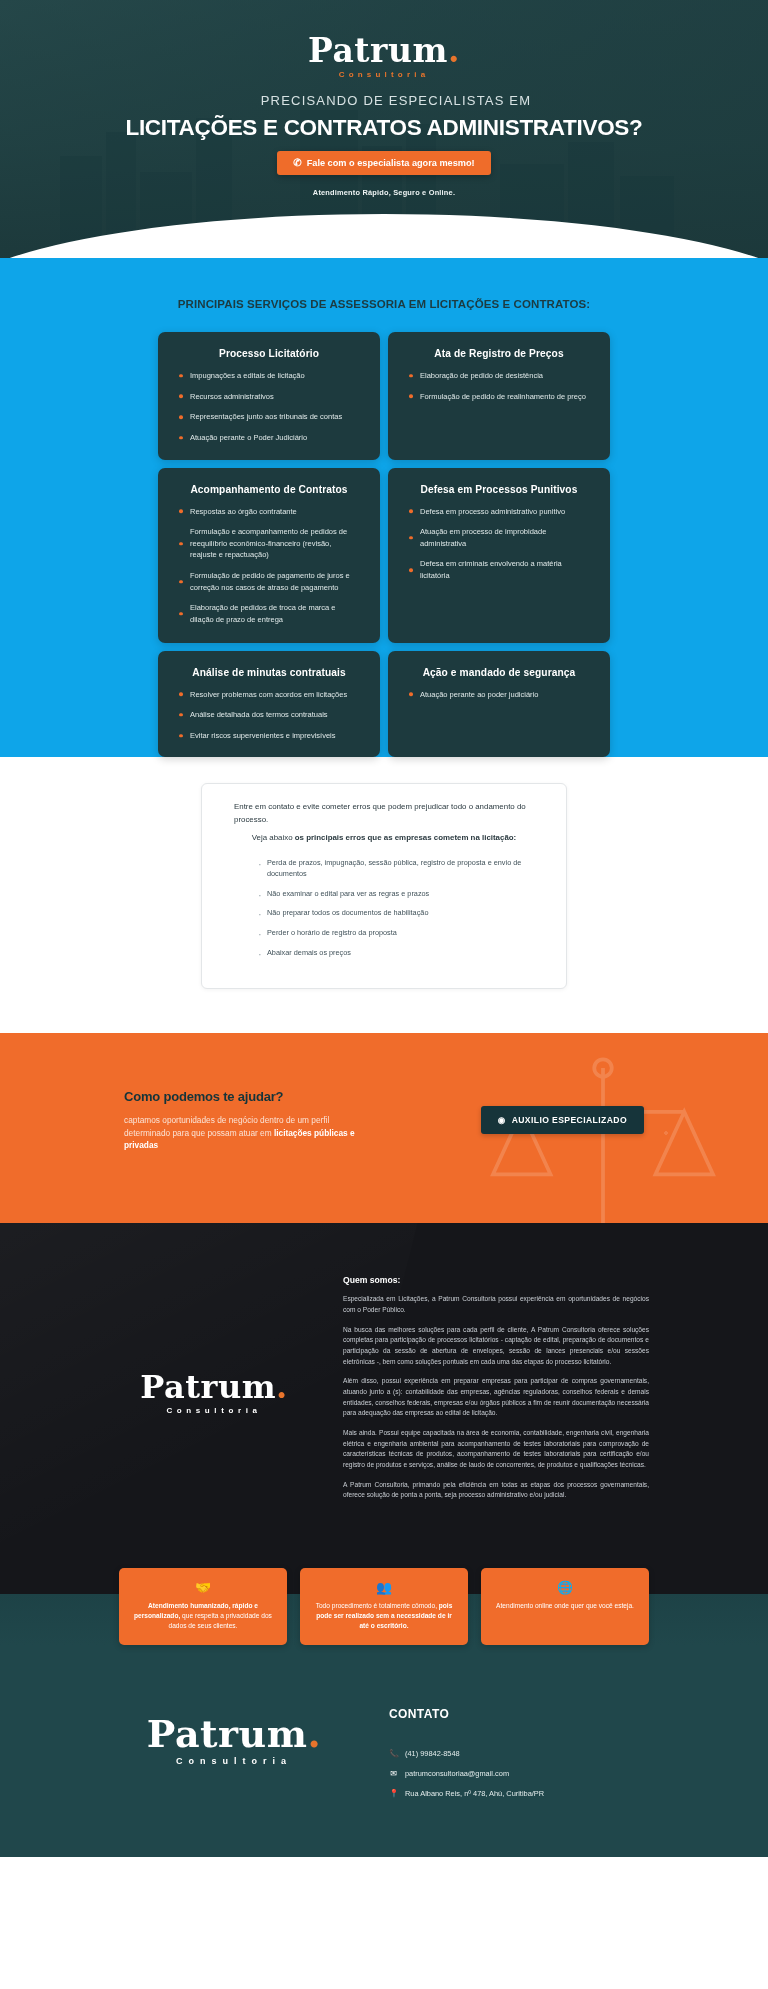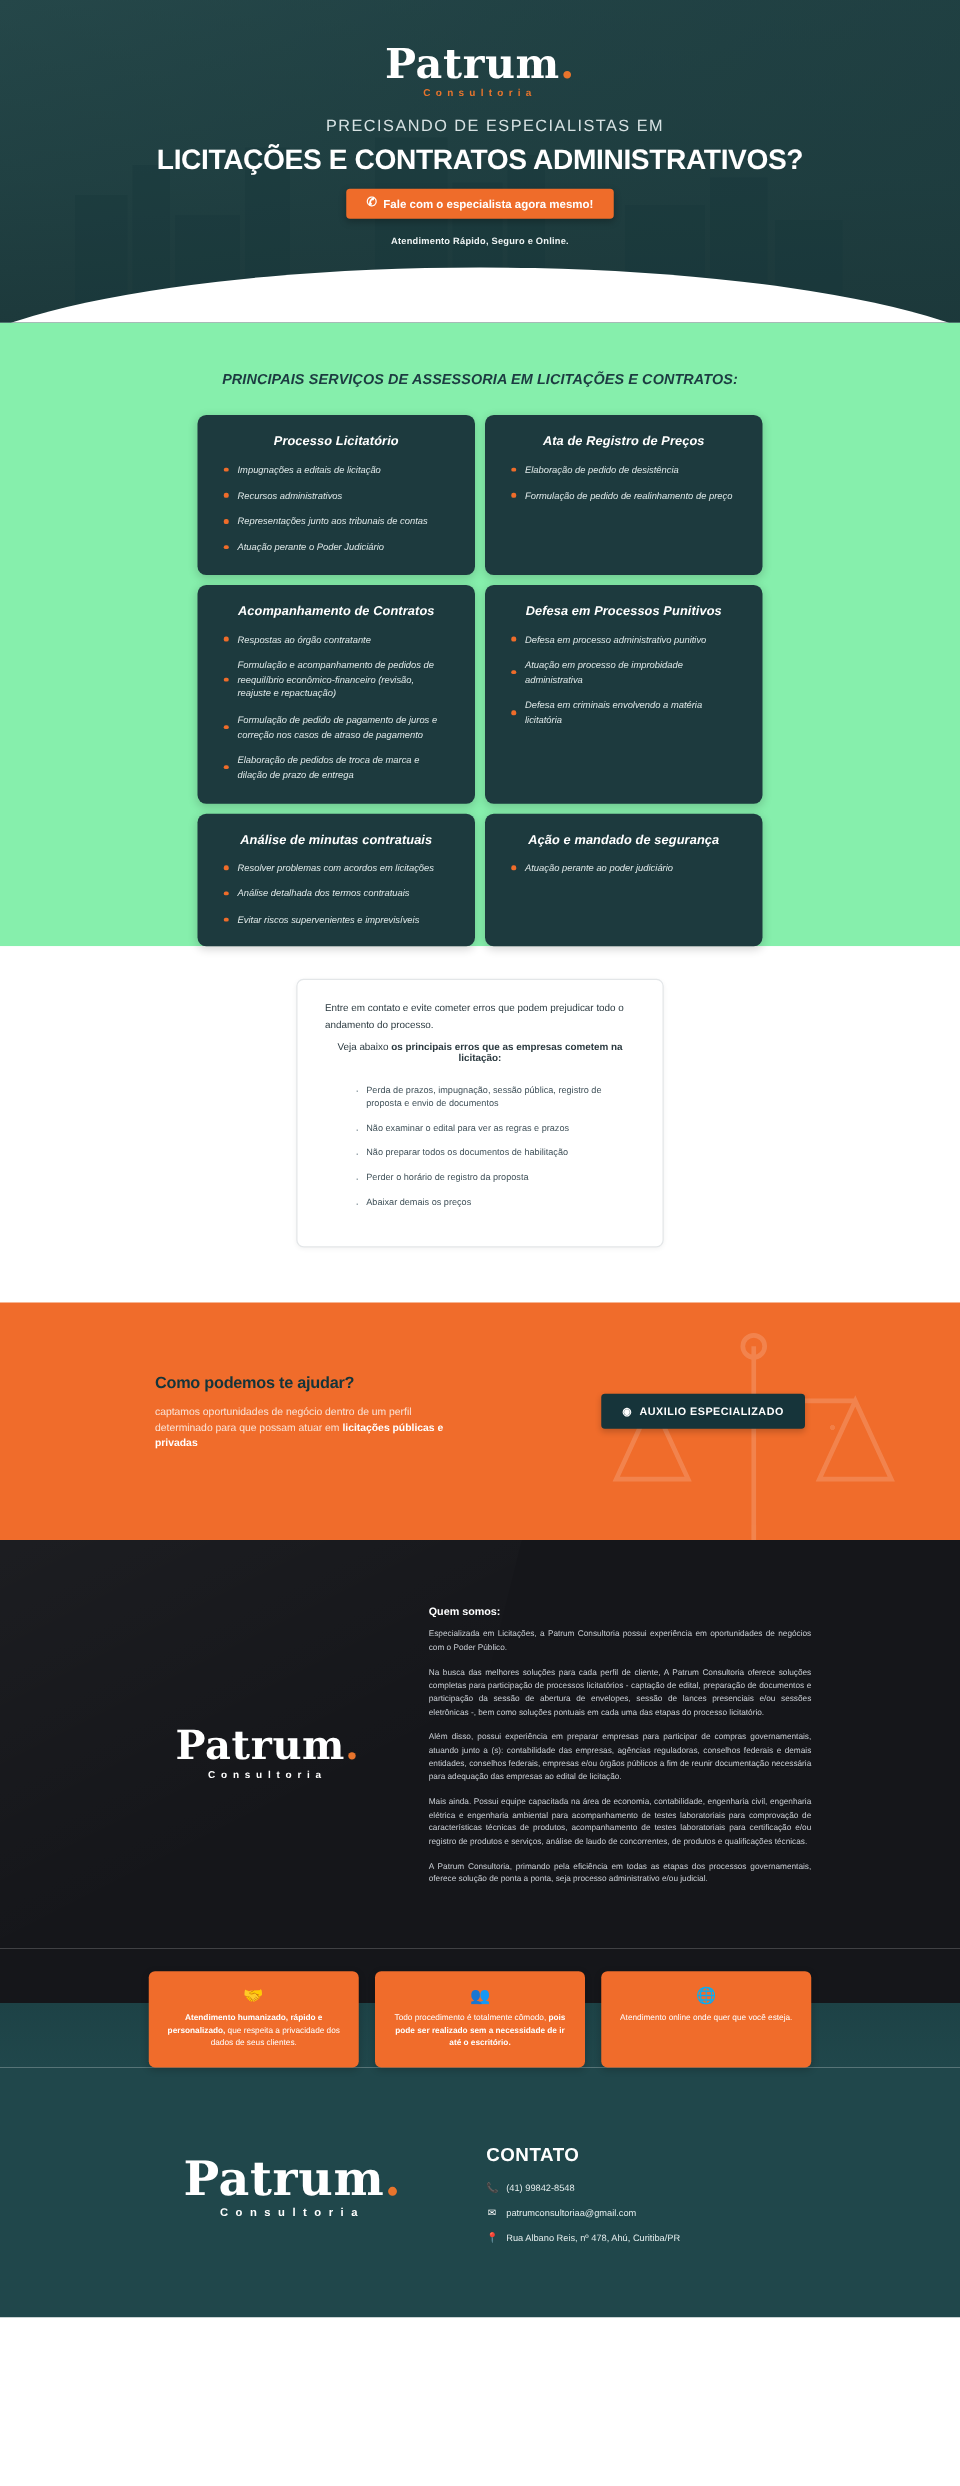--- a/index.html
+++ b/index.html
@@ -68,21 +68,21 @@
     box-shadow:0 2px 6px rgba(0,0,0,.25);
   }
   .cta-btn .wa { font-size:10px; line-height:1; }
   .hero-note {
     margin-top:13px; font-size:7.4px; font-weight:700; color:#eef4f4;
     letter-spacing:.2px;
     text-align:center;
   }
 
   
-  .services { padding:40px 0 0; background:#86efac;font-style:italic; }
+  .services { padding:40px 0 0; background:#0ea5e9; }
   .services-title {
     text-align:center; font-size:11.5px; font-weight:800;
     color:#1c3b41; letter-spacing:.1px; margin-bottom:22px;
   }
   .card-grid {
     width:452px; margin:0 auto;
     display:grid; grid-template-columns:222px 222px; gap:8px 8px;
   }
   .svc-card {
     background:#1d3a3e; border-radius:7px;
@@ -106,23 +106,23 @@
     width:3.5px; height:3.5px; border-radius:50%; background:#ef6c2a;
   }
   .r1 { grid-row:1; } .r2 { grid-row:2; } .r3 { grid-row:3; }
   .svc-card.tall1 { min-height:118px; }
   .svc-card.tall2 { min-height:175px; }
   .svc-card.tall3 { min-height:100px; }
 
   
   .errors-wrap { padding:26px 0 44px; background:#fff; }
   .errors-box {
-    width:294px; margin:0 auto;
+    width:366px; margin:0 auto;
     background:#fff; border:1px solid #e3e6e8; border-radius:6px;
-    padding:17px 22px 20px;
+    padding:17px 32px 20px;
     box-shadow:0 1px 4px rgba(0,0,0,.05);
   }
   .errors-lead {
     font-size:7.9px; color:#2b3a40; line-height:1.6; margin-bottom:6px;
   }
   .errors-sub {
     font-size:7.9px; color:#2b3a40; text-align:center; margin-bottom:16px;
   }
   .errors-sub b { font-weight:700; }
   .errors-box ul { list-style:none; padding-left:24px; }
@@ -220,22 +220,22 @@
     background:#20474b; padding:56px 0 48px;
   }
   .footer-inner {
     width:530px; margin:0 auto; display:flex; gap:40px; align-items:flex-start;
   }
   .footer-logo { width:230px; flex:0 0 230px; text-align:center; padding-top:14px; }
   .footer-logo .logo-word { font-size:38px; }
   .footer-logo .logo-sub { color:#ffffff; letter-spacing:6px; font-size:9px; }
   .footer-contact { flex:1; padding-top:6px; }
   .footer-contact h4 {
-    color:#ffffff; font-size:15px; font-weight:800; letter-spacing:.4px;
-    margin-bottom:13px;
+    color:#ffffff; font-size:12px; font-weight:800; letter-spacing:.4px;
+    margin-bottom:28px;
   }
   .contact-row {
     display:flex; align-items:center; gap:7px; margin-bottom:11px;
     color:#e3ecec; font-size:7.4px;
   }
   .contact-row .ci { color:#ffffff; font-size:8px; width:9px; text-align:center; }
 </style>
 </head>
 <body>
 

